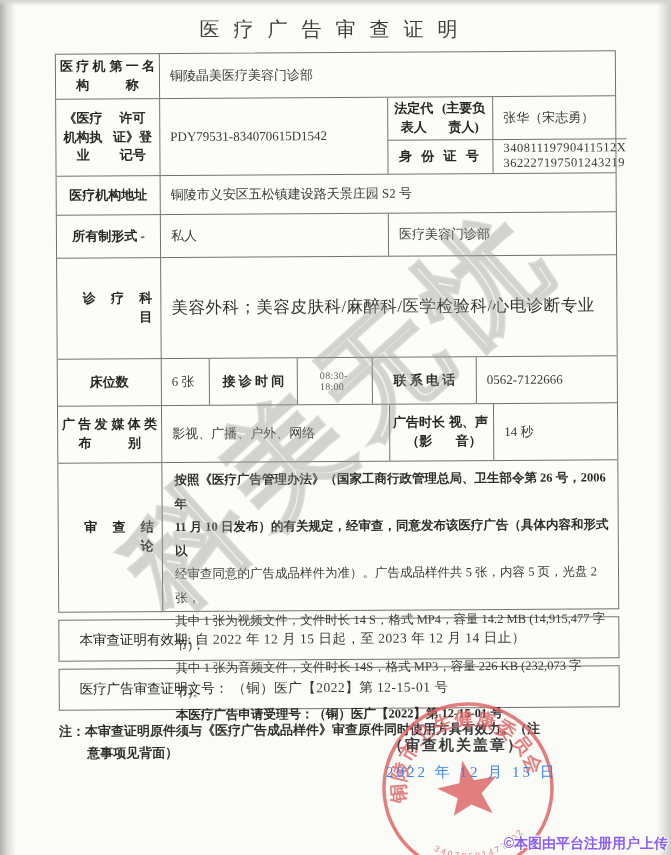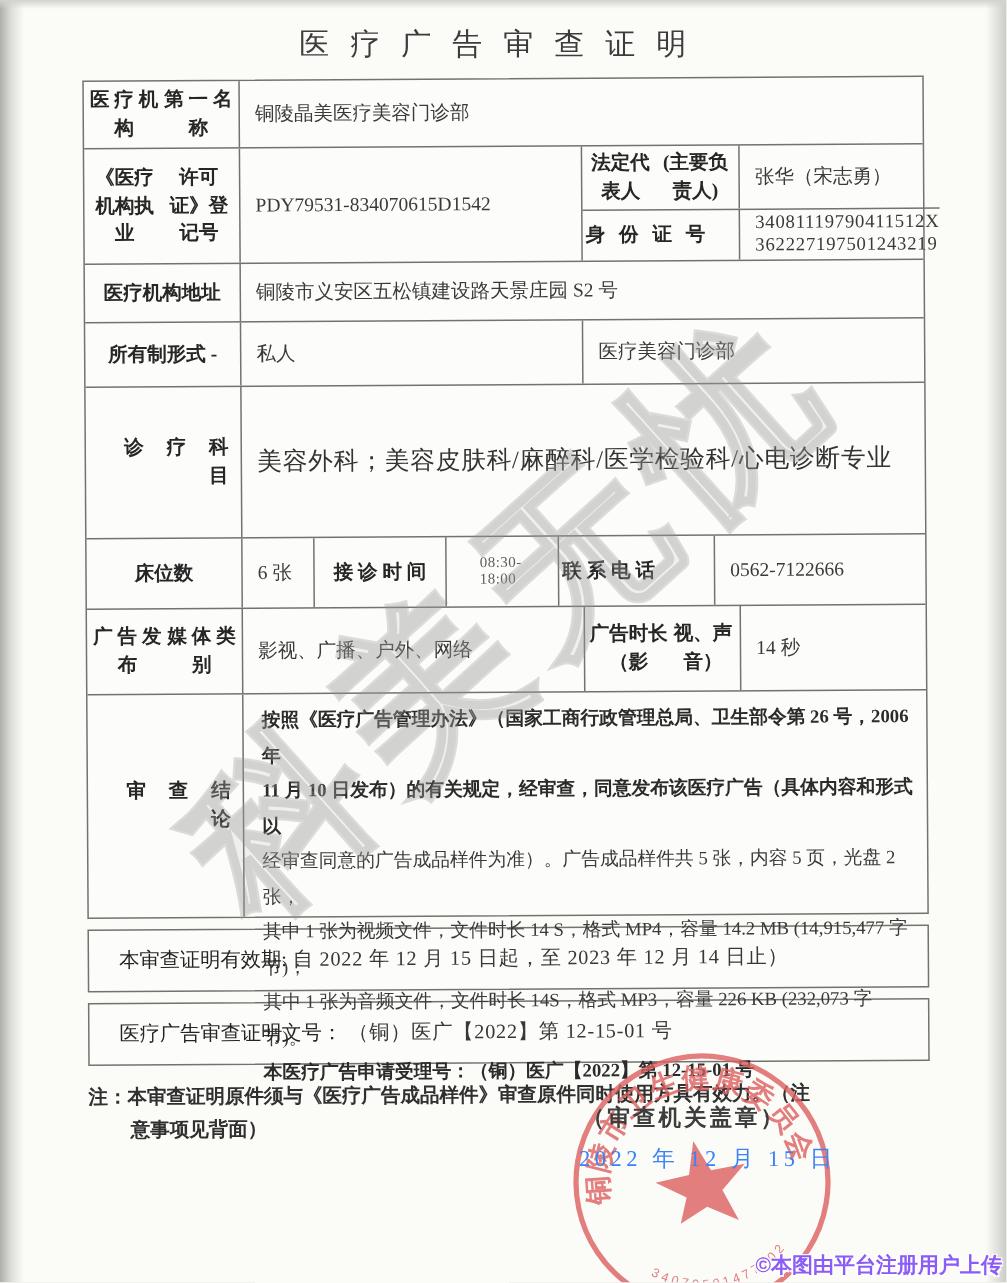--- a/index.html
+++ b/index.html
@@ -21,21 +21,21 @@
   .tbl{border:1.3px solid #72726e;background:rgba(255,255,255,0.25);}
   .row{display:flex;}
   .row + .row{border-top:1px solid #72726e;}
   .cell{box-sizing:border-box;display:flex;align-items:center;min-width:0;}
   .cell + .cell,.rgroup{border-left:1px solid #72726e;}
   .lab{justify-content:center;text-align:center;font-weight:bold;font-size:13px;color:#262626;
        flex-direction:row;line-height:1.45;padding:2px;}
   .val{padding-left:10px;font-size:13px;color:#3a3a3a;}
   .w-a{width:103px;flex:none;}
   .w-b{width:228px;flex:none;}
-  .w-c{width:104px;flex:none;justify-content:space-between;}
+  .w-c{width:104px;flex:none;}
   .w-d{width:48px;flex:none;text-align:right;}
   .w-e{width:88px;flex:none;}
   .w-f{width:75px;flex:none;}
   .grow{flex:1;}
   .r1{height:44px;}
   .r2{height:76px;}
   .r3{height:38px;}
   .r4{height:42px;}
   .r5{height:100px;}
   .r6{height:46px;}

